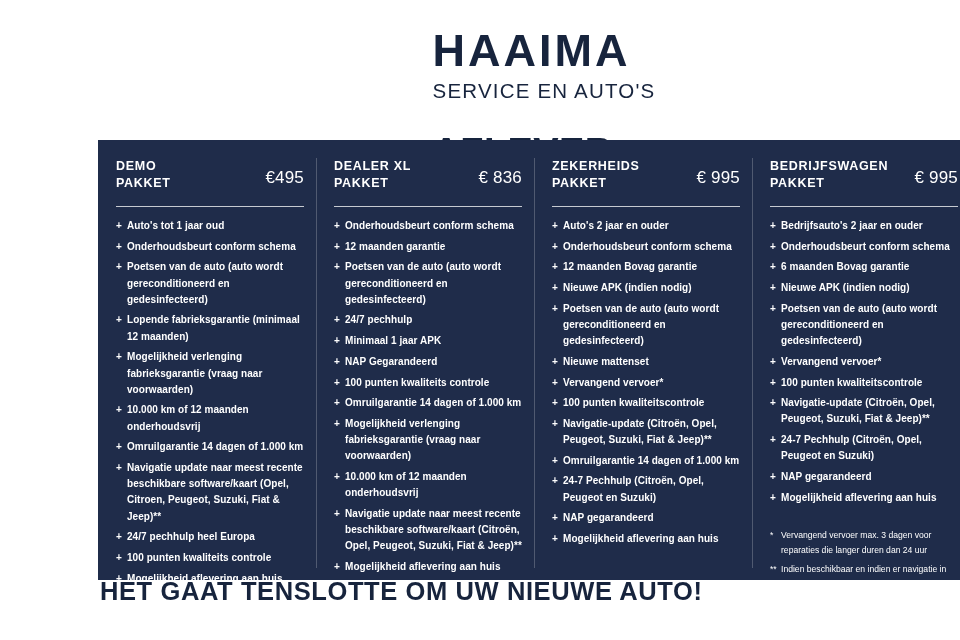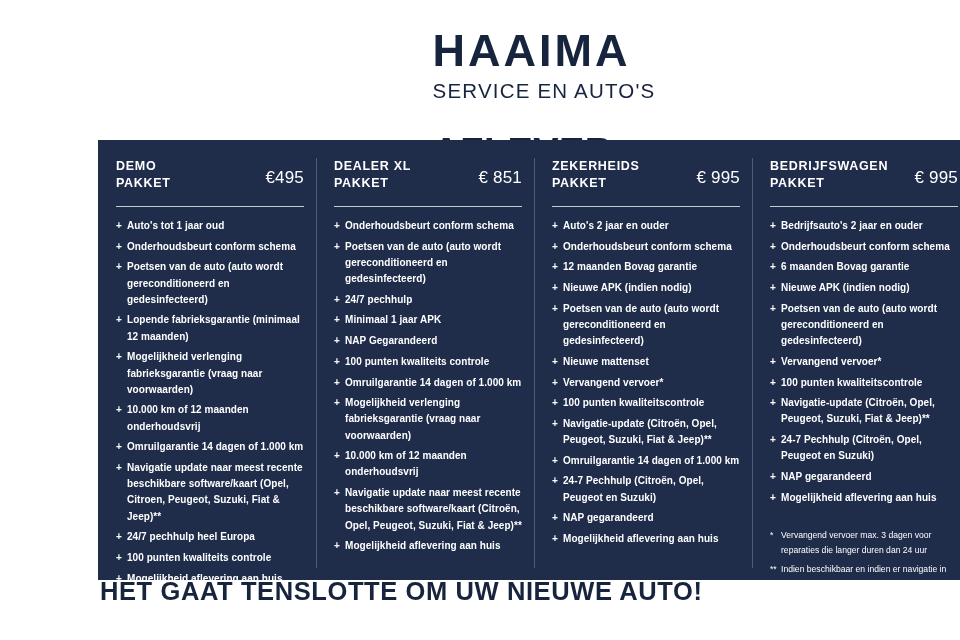--- a/index.html
+++ b/index.html
@@ -201,24 +201,25 @@
         <li>Mogelijkheid aflevering aan huis</li>
       </ul>
     </div>
 
     <div class="col">
       <div class="col-head">
         <div class="pkg-name">
           <div>DEALER XL</div>
           <div>PAKKET</div>
         </div>
-        <div class="pkg-price">€ 851</div>
-      </div>
-      <ul class="features">
-        <li>Onderhoudsbeurt conform schema</li>
+        <div class="pkg-price">€ 836</div>
+      </div>
+      <ul class="features">
+        <li>Onderhoudsbeurt conform schema</li>
+        <li>12 maanden garantie</li>
         <li>Poetsen van de auto (auto wordt gereconditioneerd en gedesinfecteerd)</li>
         <li>24/7 pechhulp</li>
         <li>Minimaal 1 jaar APK</li>
         <li>NAP Gegarandeerd</li>
         <li>100 punten kwaliteits controle</li>
         <li>Omruilgarantie 14 dagen of 1.000 km</li>
         <li>Mogelijkheid verlenging fabrieksgarantie (vraag naar voorwaarden)</li>
         <li>10.000 km of 12 maanden onderhoudsvrij</li>
         <li>Navigatie update naar meest recente beschikbare software/kaart (Citroën, Opel, Peugeot, Suzuki, Fiat &amp; Jeep)**</li>
         <li>Mogelijkheid aflevering aan huis</li>

